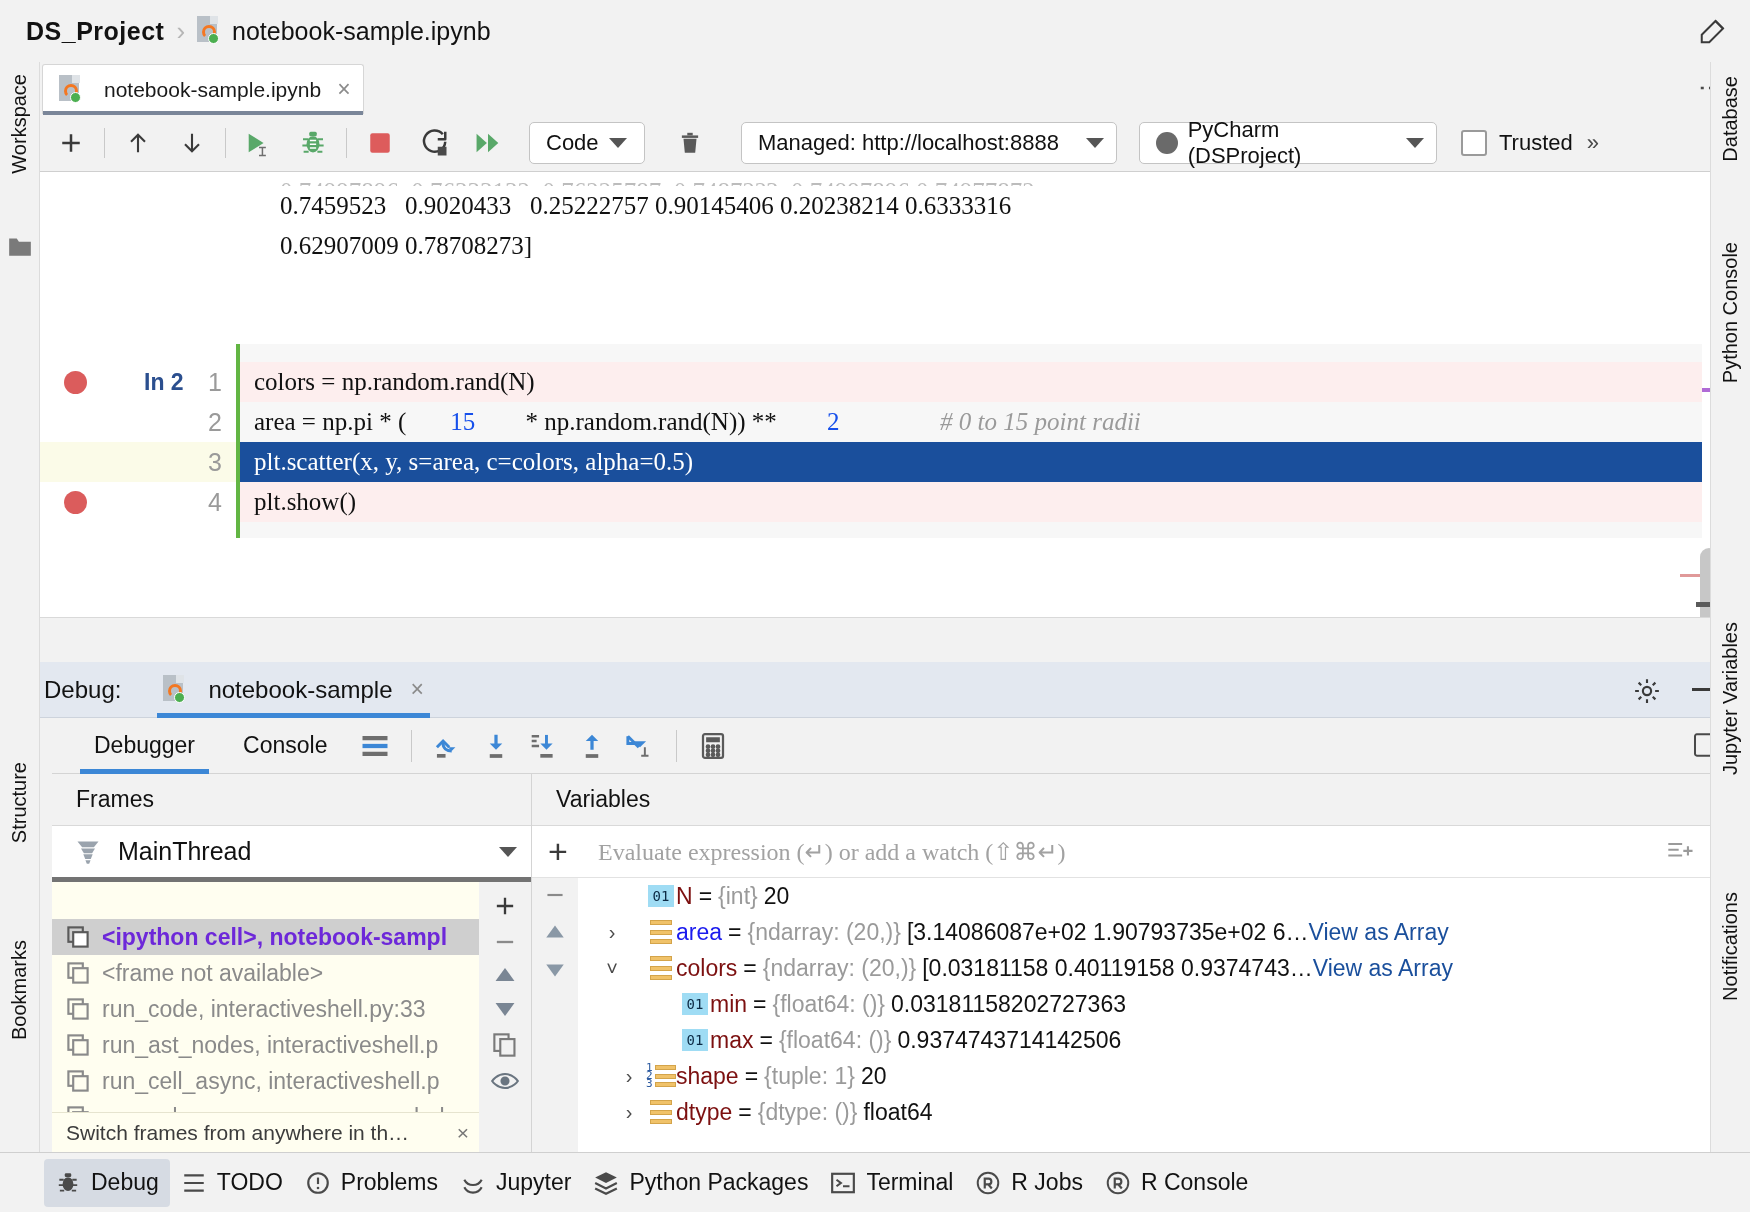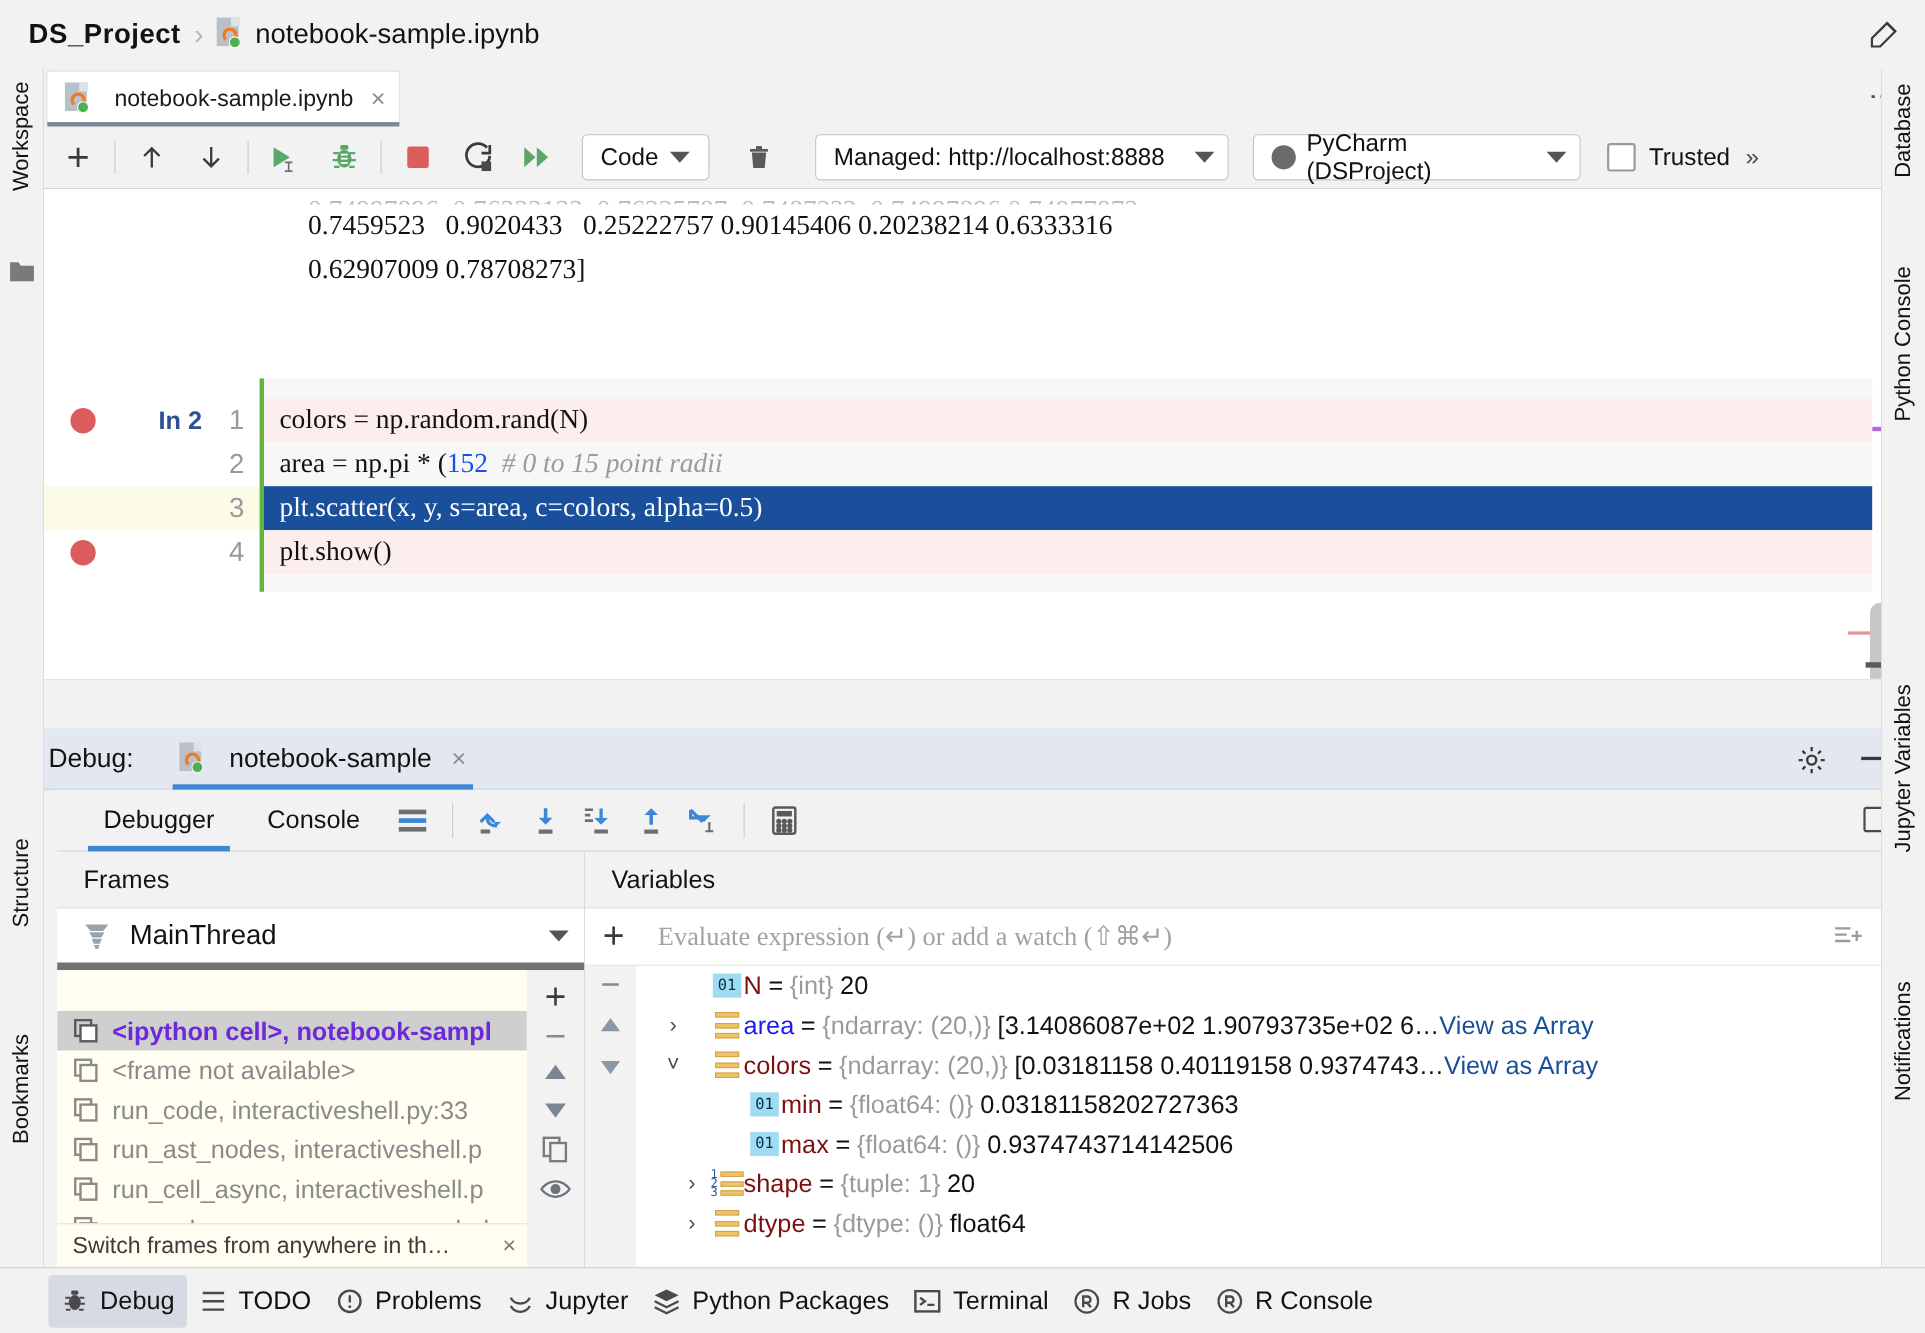--- a/index.html
+++ b/index.html
@@ -59,21 +59,21 @@
   .mono { font-family: Liberation Serif, serif; }
   .outline { position: absolute; left: 280px; top: 0; right: 60px; }
   .outrow { font-size: 25px; line-height: 40px; color: #111; white-space: pre; }
   .out-clip { color: #111; opacity: .28; }
 
   .cellwrap { position: absolute; left: 40px; right: 48px; top: 172px; }
   .cellbox { position: relative; margin-left: 196px; border-left: 4px solid #62b543; background: #f7f7f7; }
   .cline { height: 40px; display: flex; align-items: center; padding-left: 14px; font-size: 25px; white-space: pre; color: #111; position: relative; }
   .cline.pink { background: #fdeeee; }
   .cline.sel { background: #1a4f9c; color: #fff; }
-  .cline.plain { background: #f7f7f7; }
+  .cline.plain { background: #f7f7f7; gap: 44px; }
   .gutter { position: absolute; left: 0; top: 0; width: 196px; }
   .gline { height: 40px; display: flex; align-items: center; justify-content: flex-end; padding-right: 14px; font-size: 25px; color: #9a9a9a; position: relative; }
   .gline.caret-line { background: #fbfbe8; }
   .bp { position: absolute; left: 24px; top: 9px; width: 23px; height: 23px; border-radius: 50%; background: #db5c5c; }
   .inlabel { position: absolute; left: 104px; font-size: 23px; color: #2b4f8f; font-weight: 600; }
   .kw-num { color: #1750eb; }
   .comment { color: #9a9a9a; font-style: italic; }
   .cell-top-pad { height: 18px; background: #f7f7f7; }
   .cell-bot-pad { height: 16px; background: #f7f7f7; }
 
@@ -101,21 +101,21 @@
   .dtab { font-size: 23px; color: #121212; padding: 0 24px; height: 56px; display: flex; align-items: center; position: relative; }
   .dtab.active::after { content: ""; position: absolute; left: 10px; right: 10px; bottom: 0; height: 5px; background: #3c87d6; }
   .dsep { width: 1px; height: 32px; background: #c9c9c9; margin: 0 12px; }
   .dtb-ico { width: 48px; height: 44px; display: flex; align-items: center; justify-content: center; }
   .layout-ico { position: absolute; right: 26px; top: 14px; }
 
   .panes { flex: 1; display: flex; min-height: 0; }
   .pane-frames { width: 480px; flex: none; display: flex; flex-direction: column; border-right: 1px solid #d4d4d4; }
   .pane-vars { flex: 1; display: flex; flex-direction: column; min-width: 0; }
   .pane-title { height: 52px; background: #f2f2f2; display: flex; align-items: center; padding-left: 24px; font-size: 23px; color: #121212; border-bottom: 1px solid #d9d9d9; flex: none; }
-  .frames-sel { height: 56px; background: #fff; display: flex; align-items: center; padding: 0 14px 0 22px; gap: 16px; flex: none; border-bottom: 7px solid #737373; }
+  .frames-sel { height: 56px; background: #fff; display: flex; align-items: center; padding: 0 14px 0 22px; gap: 16px; flex: none; border-bottom: 5px solid #737373; }
   .frames-sel .name { font-size: 25px; color: #111; flex: 1; }
   .frames-list { flex: 1; background: #fffef0; overflow: hidden; position: relative; }
   .frow { height: 36px; display: flex; align-items: center; gap: 12px; padding-left: 14px; font-size: 23px; color: #8a8a8a; white-space: nowrap; }
   .frow.cur { background: #cfcfcf; color: #6d28d9; font-weight: 700; margin-top: 37px; }
   .fnote { position: absolute; left: 0; right: 0; bottom: 0; height: 40px; background: #fffef0; border-top: 1px solid #e6e4cf; display: flex; align-items: center; padding: 0 10px 0 14px; font-size: 21px; color: #3c3c3c; }
   .fnote .x { margin-left: auto; color: #777; font-size: 21px; }
   .frames-rail { width: 52px; flex: none; background: #f2f2f2; display: flex; flex-direction: column; align-items: center; padding-top: 10px; gap: 12px; }
 
   .watchbar { height: 52px; background: #fff; display: flex; align-items: center; border-bottom: 1px solid #e2e2e2; flex: none; }
   .watch-plus { width: 52px; height: 52px; display: flex; align-items: center; justify-content: center; font-size: 34px; color: #3a3a3a; font-weight: 300; }
@@ -305,21 +305,21 @@
           <div class="gline">
             <span class="bp"></span>
             <span>4</span>
           </div>
         </div>
 
         <div class="cellbox">
           <div class="cell-top-pad"></div>
           <div class="cline pink mono">colors = np.random.rand(N)</div>
           <div class="cline plain mono">
-            <span>area = np.pi * (</span><span class="kw-num">15</span><span class="kw-num">2</span><span>  </span><span class="comment"># 0 to 15 point radii</span>
+            <span>area = np.pi * (</span><span class="kw-num">15</span><span> * np.random.rand(N)) ** </span><span class="kw-num">2</span><span>  </span><span class="comment"># 0 to 15 point radii</span>
           </div>
           <div class="cline sel mono">plt.scatter(x, y, s=area, c=colors, alpha=0.5)</div>
           <div class="cline pink mono">plt.show()</div>
           <div class="cell-bot-pad"></div>
         </div>
       </div>
     </div>
     <div class="editor-bottom-line"></div>
     <div style="height:44px;background:#f2f2f2"></div>
   </div>

